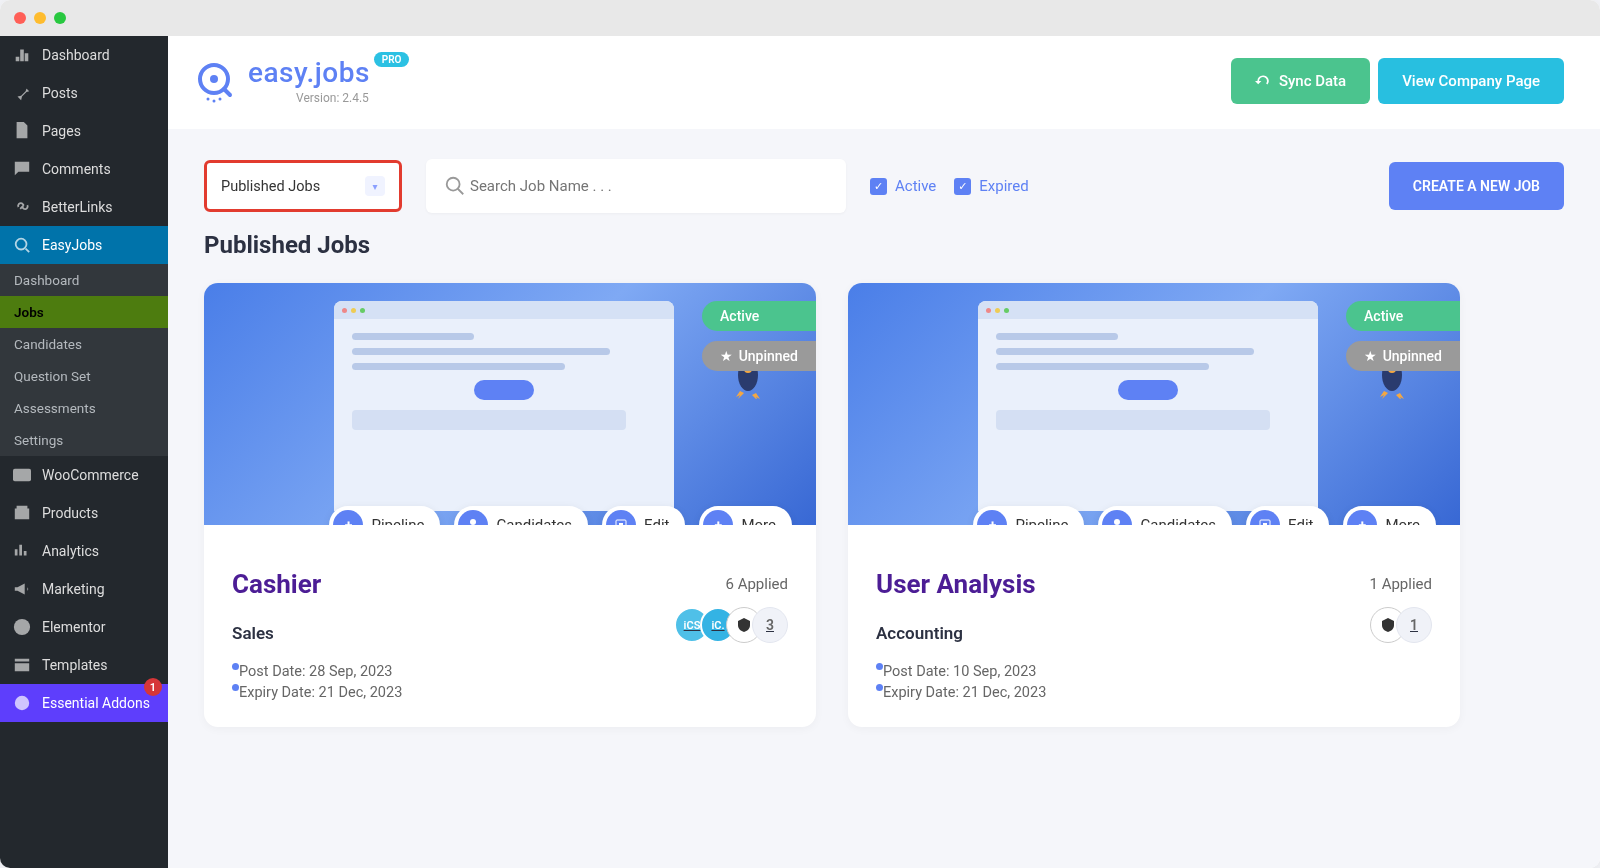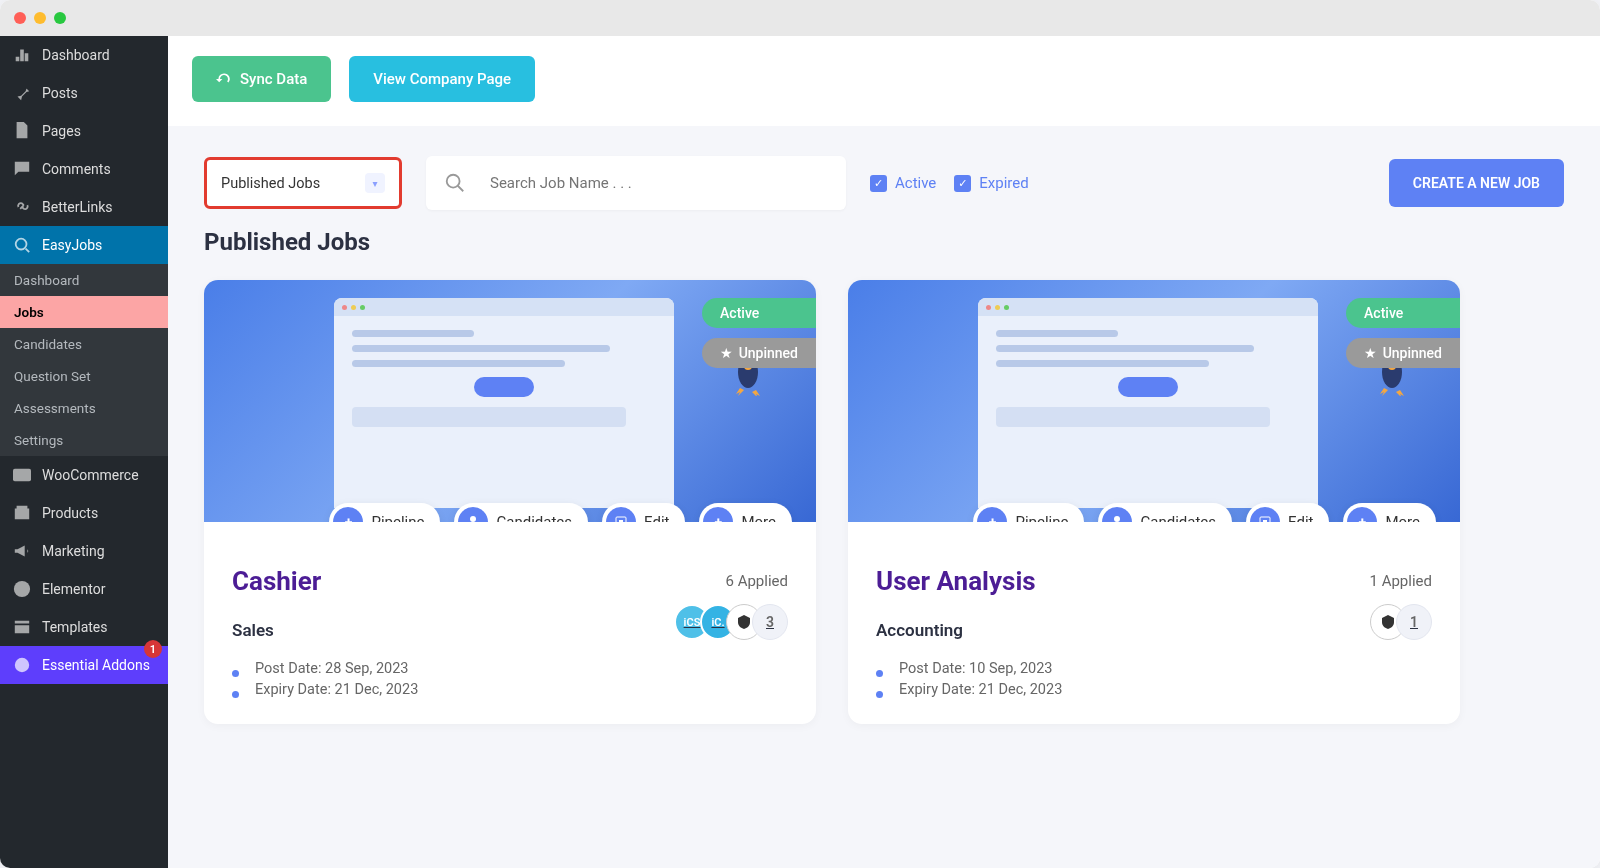--- a/index.html
+++ b/index.html
@@ -11,40 +11,40 @@
 .tl-yellow { background: #febc2e; }
 .tl-green { background: #28c840; }
 .main-wrapper { flex: 1; display: flex; overflow: hidden; }
 .sidebar { width: 168px; background: #23282d; color: #eee; display: flex; flex-direction: column; font-size: 14px; overflow-y: auto; }
 .sidebar-item { display: flex; align-items: center; gap: 10px; padding: 9px 12px; color: #ddd; cursor: pointer; position: relative; }
 .sidebar-item.active { background: #0073aa; color: #fff; }
 .sidebar-item.active::after { content: ''; position: absolute; right: -8px; top: 50%; transform: translateY(-50%); border: 8px solid transparent; border-right-color: #f5f6fa; }
 .sidebar-icon { width: 20px; height: 20px; display: flex; align-items: center; justify-content: center; opacity: 0.7; }
 .sidebar-sub { background: #32373c; }
 .sidebar-sub-item { padding: 8px 14px; color: #b4b9be; font-size: 13.5px; cursor: pointer; }
-.sidebar-sub-item.active { background: #fca5a5; color: #000; font-weight: 600; }
+.sidebar-sub-item.active { background: #4d7c0f; color: #000; font-weight: 600; }
 .sidebar-item.ea { background: #5e3efc; color: #fff; position: relative; }
 .badge-count { position: absolute; top: -6px; right: 6px; min-width: 18px; height: 18px; border-radius: 9px; background: #d63638; color: #fff; font-size: 11px; font-weight: 600; display: flex; align-items: center; justify-content: center; padding: 0 4px; }
 .content { flex: 1; background: #f5f6fa; overflow-y: auto; }
 .header-bar { background: #fff; padding: 20px 36px 24px 24px; display: flex; align-items: center; justify-content: space-between; }
 .logo-group { display: flex; align-items: center; gap: 12px; }
 .logo-circle { width: 44px; height: 44px; }
 .logo-text { display: flex; flex-direction: column; }
 .logo-title { display: flex; align-items: flex-start; gap: 4px; }
 .logo-name { font-size: 28px; font-weight: 500; color: #5e81f4; letter-spacing: 0.5px; }
 .pro-badge { background: #2cc1e3; color: #fff; font-size: 10px; font-weight: 600; padding: 2px 8px; border-radius: 8px; transform: translateY(-4px); }
 .version { font-size: 12px; color: #999; margin-left: 48px; margin-top: 2px; }
-.header-buttons { display: flex; gap: 18px; }
+.header-buttons { display: flex; gap: 8px; }
 .btn { padding: 14px 24px; border-radius: 6px; font-size: 15px; font-weight: 500; color: #fff; border: none; cursor: pointer; display: flex; align-items: center; gap: 8px; }
 .btn-green { background: #4bc48e; }
 .btn-cyan { background: #28bfe0; }
 .filter-row { padding: 30px 36px 0 36px; display: flex; align-items: center; gap: 24px; }
 .dropdown { width: 198px; height: 52px; background: #fff; border: 3px solid #e23b2f; border-radius: 6px; display: flex; align-items: center; justify-content: space-between; padding: 0 14px; font-size: 14.5px; color: #333; cursor: pointer; }
 .dropdown-chevron { width: 20px; height: 20px; background: #f0f3ff; border-radius: 4px; display: flex; align-items: center; justify-content: center; color: #8a9fff; font-size: 10px; }
-.search-box { flex: 0 0 420px; height: 54px; background: #fff; border-radius: 6px; display: flex; align-items: center; padding: 0 18px; gap: 24px; box-shadow: 0 1px 3px rgba(0,0,0,0.04); }
+.search-box { flex: 0 0 420px; height: 54px; background: #fff; border-radius: 6px; display: flex; align-items: center; padding: 0 18px; gap: 4px; box-shadow: 0 1px 3px rgba(0,0,0,0.04); }
 .search-icon { color: #999; }
 .search-input { border: none; outline: none; font-size: 15px; color: #666; flex: 1; }
 .checkbox-group { display: flex; gap: 18px; align-items: center; }
 .checkbox-wrap { display: flex; align-items: center; gap: 8px; font-size: 15px; color: #5e81f4; cursor: pointer; }
 .checkbox { width: 17px; height: 17px; border-radius: 3px; background: #5e81f4; display: flex; align-items: center; justify-content: center; color: #fff; font-size: 11px; }
 .spacer { flex: 1; }
 .btn-create { background: #5e81f4; color: #fff; padding: 16px 24px; border-radius: 6px; font-size: 14px; font-weight: 600; border: none; cursor: pointer; }
 .section-title { font-size: 24px; font-weight: 700; color: #2c3142; padding: 18px 36px 24px 36px; }
 .jobs-grid { display: flex; gap: 32px; padding: 0 36px 32px 36px; }
 .job-card { width: 612px; background: #fff; border-radius: 14px; overflow: hidden; box-shadow: 0 2px 10px rgba(0,0,0,0.04); display: flex; flex-direction: column; }
@@ -66,21 +66,21 @@
 .job-title-row { display: flex; justify-content: space-between; align-items: center; }
 .job-title { font-size: 26px; font-weight: 700; color: #4c1d95; }
 .applied-count { font-size: 15px; color: #666; }
 .job-sub { font-size: 17px; font-weight: 600; color: #2c3142; margin-top: 8px; display: flex; justify-content: space-between; align-items: flex-end; }
 .avatars { display: flex; align-items: center; text-decoration: underline; }
 .avatar { width: 36px; height: 36px; border-radius: 50%; margin-left: -10px; border: 2px solid #fff; display: flex; align-items: center; justify-content: center; font-size: 11px; font-weight: 600; color: #fff; }
 .av-blue { background: #4fc0e8; }
 .av-dark { background: #fff; color: #333; border: 1px solid #ccc; }
 .av-count { background: #f0f2f8; color: #666; font-size: 14px; border: 1px solid #e3e6ef; }
 .job-dates { margin-top: 20px; font-size: 14.5px; color: #666; }
-.date-row { display: flex; align-items: flex-end; gap: 16px; margin-bottom: 4px; }
+.date-row { display: flex; align-items: flex-start; gap: 0; margin-bottom: 4px; }
 .dot { width: 7px; height: 7px; border-radius: 50%; background: #5e81f4; }
 .rocket { position: absolute; width: 36px; height: 44px; }
 .rocket-right { right: 50px; top: 72px; }
 </style>
 </head>
 <body>
 
 <div class="window">
   <div class="titlebar">
     <div class="traffic-light tl-red"></div>
@@ -159,20 +159,28 @@
         <span class="sidebar-icon">
             <svg width="18" height="18" viewBox="0 0 20 20" fill="currentColor">
               <path d="M2 5h16v12H2zm2-3h12v3H4z"></path>
             </svg>
           </span>
         <span>Products</span>
       </div>
       <div class="sidebar-item">
         <span class="sidebar-icon">
             <svg width="18" height="18" viewBox="0 0 20 20" fill="currentColor">
+              <path d="M2 15h3V8H2zm5 0h3V3H7zm5 0h3v-5h-3z"></path>
+            </svg>
+          </span>
+        <span>Analytics</span>
+      </div>
+      <div class="sidebar-item">
+        <span class="sidebar-icon">
+            <svg width="18" height="18" viewBox="0 0 20 20" fill="currentColor">
               <path d="M2 8v4h3l8 4V4L5 8zm14 0a3 3 0 010 4z"></path>
             </svg>
           </span>
         <span>Marketing</span>
       </div>
       <div class="sidebar-item">
         <span class="sidebar-icon">
             <svg width="18" height="18" viewBox="0 0 20 20" fill="currentColor">
               <circle cx="10" cy="10" r="9"></circle>
             </svg>
@@ -193,20 +201,37 @@
               <circle cx="10" cy="10" r="8"></circle>
             </svg>
           </span>
         <span>Essential Addons</span>
         <span class="badge-count">1</span>
       </div>
     </div>
 
     <div class="content">
       <div class="header-bar">
+        <div class="logo-group">
+          <svg class="logo-circle" viewBox="0 0 44 44">
+              <circle cx="22" cy="20" r="14" fill="none" stroke="#5e81f4" stroke-width="4"></circle>
+              <circle cx="22" cy="20" r="4" fill="#5e81f4"></circle>
+              <path d="M32 30l6 6" stroke="#5e81f4" stroke-width="4" stroke-linecap="round"></path>
+              <circle cx="16" cy="40" r="1.5" fill="#5e81f4"></circle>
+              <circle cx="22" cy="42" r="1.5" fill="#5e81f4"></circle>
+              <circle cx="28" cy="40" r="1.5" fill="#5e81f4"></circle>
+            </svg>
+          <div class="logo-text">
+            <div class="logo-title">
+              <span class="logo-name">easy.jobs</span>
+              <span class="pro-badge">PRO</span>
+            </div>
+            <span class="version">Version: 2.4.5</span>
+          </div>
+        </div>
         <div class="header-buttons">
           <button class="btn btn-green">
             <svg width="16" height="16" viewBox="0 0 20 20" fill="currentColor">
                 <path d="M10 3a7 7 0 00-7 7H0l4 4 4-4H5a5 5 0 119 3l1.5 1.5A7 7 0 0010 3z"></path>
               </svg>
             <span>Sync Data</span>
           </button>
           <button class="btn btn-cyan">
             <span>View Company Page</span>
           </button>

